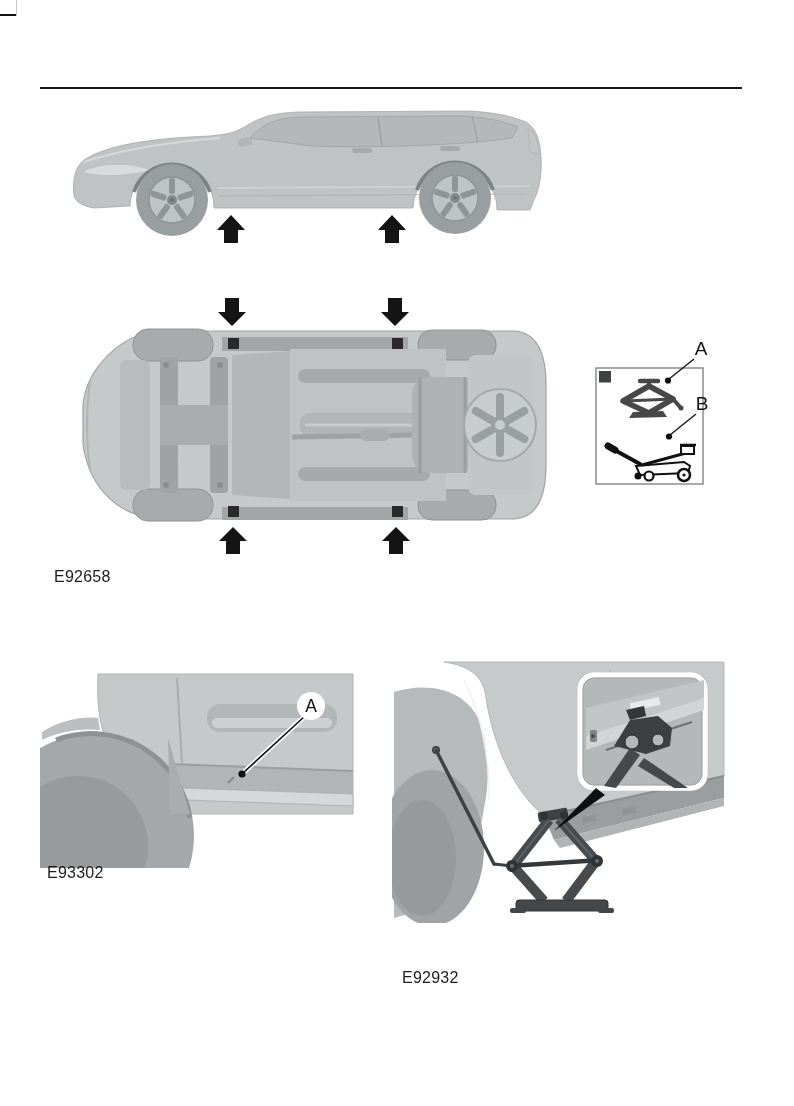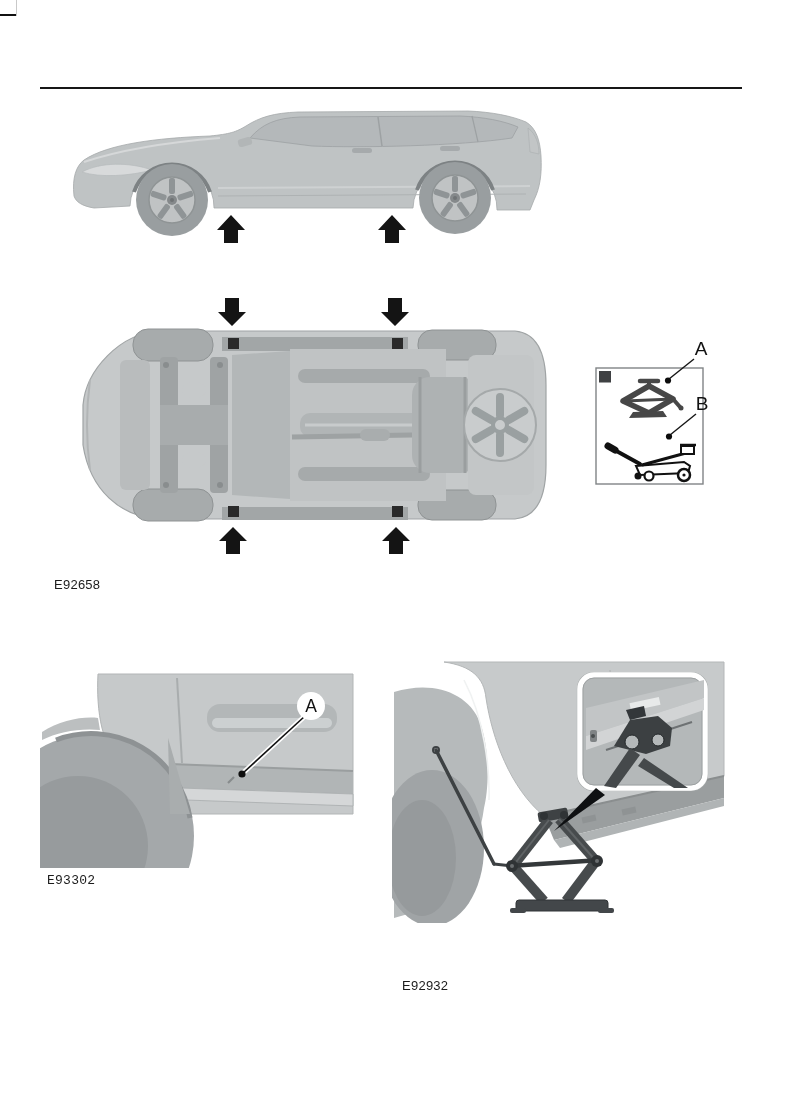--- a/index.html
+++ b/index.html
@@ -1,19 +1,19 @@
 <!DOCTYPE html>
 <html><head>
 <meta charset="utf-8">
 <style>
   html,body{margin:0;padding:0;background:#ffffff;}
   .page{position:relative;width:794px;height:1106px;background:#fff;overflow:hidden;
         font-family:"Liberation Sans",sans-serif;}
   .abs{position:absolute;}
-  .figcode{position:absolute;font-size:13px;line-height:12px;color:#1c1c1c;letter-spacing:.25px;margin-top:8px;}
+  .figcode{position:absolute;font-size:16px;line-height:12px;color:#1c1c1c;letter-spacing:.25px;}
   .rule{position:absolute;background:#161616;}
   .cropmark-h{position:absolute;left:0;top:14px;width:17px;height:2.4px;background:#111;}
   .cropmark-v{position:absolute;left:16px;top:0;width:1.2px;height:16px;background:#c9c9c9;}
   svg text{font-family:"Liberation Sans",sans-serif;}
   .callout-letter{font-size:19px;fill:#111;}
   .callout-letter-sm{font-size:17.5px;fill:#111;}
 </style>
 </head>
 <body>
 
@@ -211,21 +211,21 @@
     </g>
 
     <line x1="188" y1="115" x2="194" y2="109" stroke="#878b8d" stroke-width="2.2"></line>
     <line x1="265" y1="48" x2="203" y2="105" stroke="#ffffff" stroke-width="5"></line>
     <line x1="265" y1="48" x2="203" y2="105" stroke="#111111" stroke-width="1.6"></line>
     <circle cx="202" cy="106" r="3.6" fill="#0e0e0e"></circle>
     <circle cx="271" cy="38" r="14" fill="#ffffff"></circle>
     <text x="271" y="44" text-anchor="middle" class="callout-letter-sm">A</text>
   </svg>
 
-  <div class="figcode" style="left:47px;top:867px;font-family:Liberation Mono, monospace;">E93302</div>
+  <div class="figcode" style="left:47px;top:867px;">E93302</div>
 
   <svg class="abs" style="left:392px;top:658px;" width="335" height="265" viewBox="0 0 335 265">
 
     <g>
       <path d="M 2,34 C 40,22 76,34 88,64 C 98,92 97,130 92,150 C 86,196 62,232 30,252 L 2,260 Z" fill="#b6babb"></path>
       <ellipse cx="40" cy="190" rx="52" ry="78" fill="#a0a4a6"></ellipse>
       <ellipse cx="30" cy="200" rx="34" ry="58" fill="#969a9c"></ellipse>
     </g>
 
     <path d="M 52,4 L 332,4 L 332,118 L 296,126 L 152,158 C 118,130 100,80 94,40 C 92,20 80,8 52,4 Z" fill="#c7cacb" stroke="#b4b7b8" stroke-width="1"></path>

